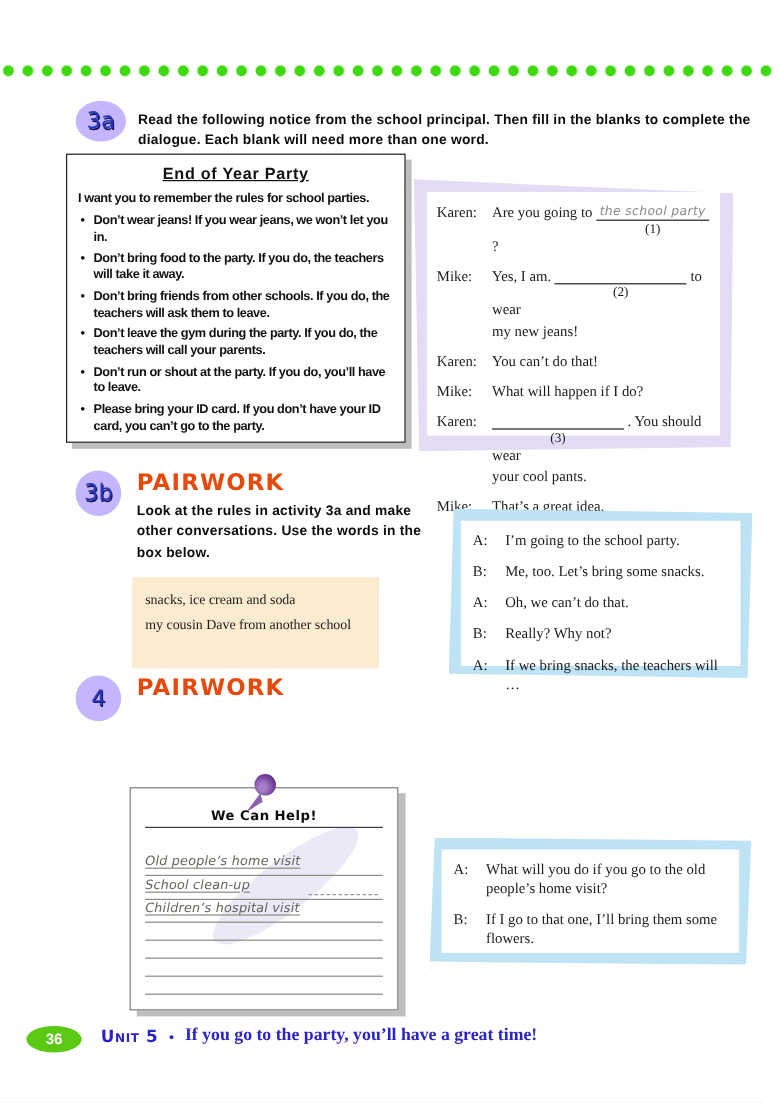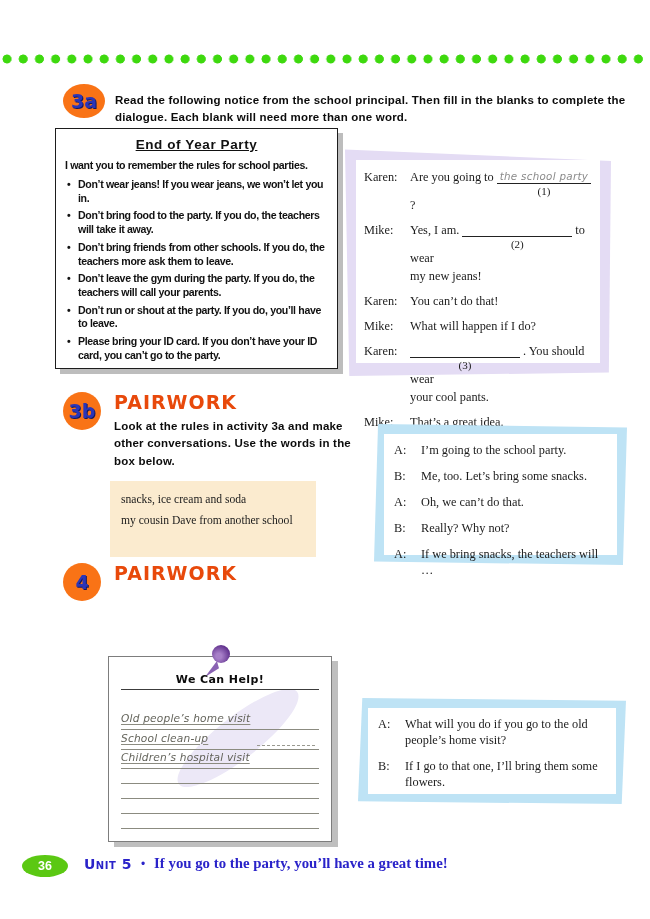--- a/index.html
+++ b/index.html
@@ -5,23 +5,23 @@
   html,body{margin:0;padding:0;background:#e8e8e8;}
   .page{position:relative;width:650px;height:919px;background:#ffffff;margin:0 auto;
         font-family:"Liberation Sans",sans-serif;overflow:hidden;color:#111;}
 
   
   .dots{position:absolute;left:2px;top:53px;width:646px;height:13px;
         background-image:radial-gradient(circle at 5px 6px,#3ed90e 4.2px,transparent 4.8px);
         background-size:16.2px 13px;background-repeat:repeat-x;}
 
   
-  .badge{position:absolute;width:42px;height:34px;background:#f97316;border-radius:50%;
+  .badge{position:absolute;width:42px;height:34px;background:#c4b5fd;border-radius:50%;
          display:flex;align-items:center;justify-content:center;
-         font-family:"DejaVu Sans",sans-serif;font-weight:bold;font-size:19px;color:#2a35b8;
+         font-family:"DejaVu Sans",sans-serif;font-weight:normal;font-size:19px;color:#2a35b8;
          text-shadow:1px 1px 0 #13195e;}
   .badge.round{width:38px;height:38px;}
 
   .instr{position:absolute;font-weight:bold;font-size:11.5px;line-height:1.5;
          letter-spacing:0.2px;color:#0c0c0c;}
   .pairwork{position:absolute;font-weight:bold;font-size:19px;letter-spacing:1px;color:#e8490b;
             font-family:"DejaVu Sans",sans-serif;}
 
   
   .notice{position:absolute;left:55px;top:128px;width:283px;height:241px;background:#fff;
@@ -101,21 +101,21 @@
 
   <div class="badge" style="left:63px;top:84px;">3a</div>
   <div class="instr" style="left:115px;top:92px;width:515px;">Read the following notice from the school principal. Then fill in the blanks to complete the dialogue. Each blank will need more than one word.</div>
 
   <div class="notice">
     <div class="notice-title">End of Year Party</div>
     <div class="notice-intro">I want you to remember the rules for school parties.</div>
     <ul>
       <li>Don’t wear jeans!  If you wear jeans, we won’t let you in.</li>
       <li>Don’t bring food to the party.  If you do, the teachers will take it away.</li>
-      <li>Don’t bring friends from other schools. If you do, the teachers more ask them to leave.</li>
+      <li>Don’t bring friends from other schools. If you do, the teachers will ask them to leave.</li>
       <li>Don’t leave the gym during the party.  If you do, the teachers will call your parents.</li>
       <li>Don’t run or shout at the party.  If you do, you’ll have to leave.</li>
       <li>Please bring your ID card.  If you don’t have your ID card, you can’t go to the party.</li>
     </ul>
   </div>
 
   <div class="dlg-frame lav" style="left:345px;top:146px;width:266px;height:230px;">
     <div class="dlg-shape"></div>
     <div class="dlg-inner" style="left:11px;top:14px;right:11px;bottom:13px;padding:10px 5px 0 8px;box-sizing:border-box;">
       <div class="dlg-row">

